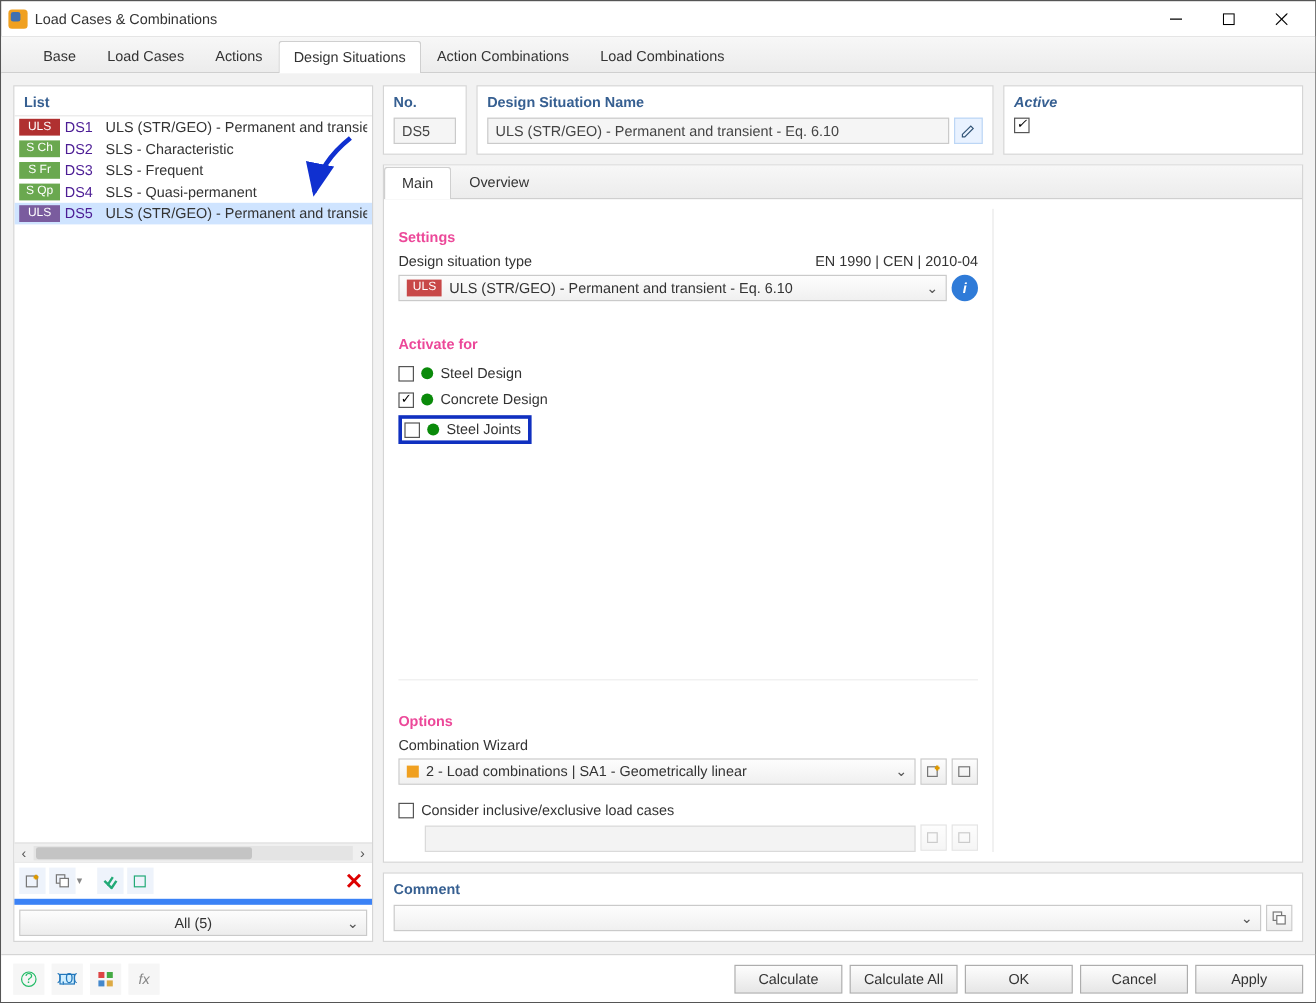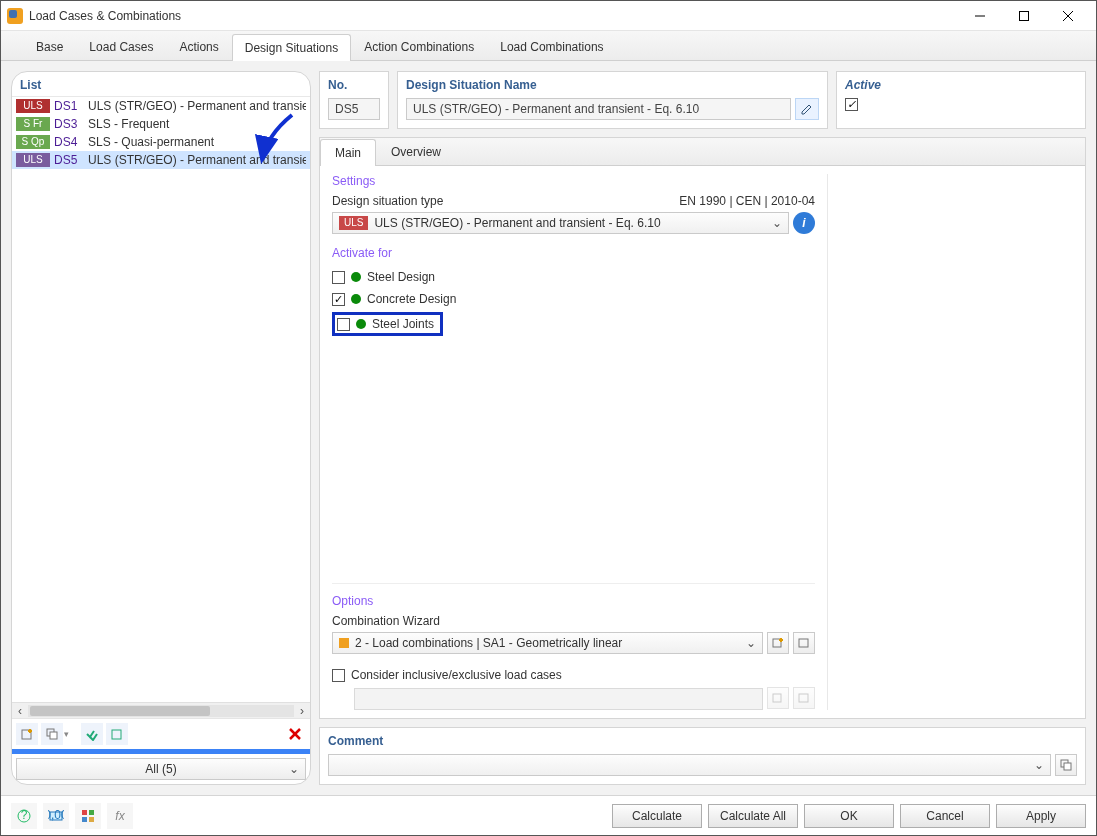--- a/index.html
+++ b/index.html
@@ -58,21 +58,21 @@
   .name-row .input-look{ flex:1;}
   .icon-btn{ width:24px; height:22px; border:1px solid #bcd6f5; background:#e9f2ff; display:flex; align-items:center; justify-content:center; cursor:pointer;}
 
   .inner-tabs{ display:flex; border-bottom:1px solid #cfcfcf; background:linear-gradient(#f7f7f7,#ececec);}
   .inner-tab{ padding:6px 14px; border:1px solid transparent; border-bottom:none; cursor:pointer;}
   .inner-tab.active{ background:#fff; border-color:#cfcfcf; border-top-left-radius:3px; border-top-right-radius:3px; position:relative; top:1px;}
 
   .content-row{ flex:1; display:flex; gap:8px;}
   .settings-col{ flex:1; background:#fff; border:1px solid #d5d5d5; padding:8px 10px; display:flex; flex-direction:column;}
   .spacer-col{ width:250px; background:#fff; border:1px solid #d5d5d5;}
-  .section-h{ color:#8b5cf6; font-weight:400; margin-bottom:6px;}
+  .section-h{ color:#ec4899; font-weight:700; margin-bottom:6px;margin-top:17px;}
   .label-row{ display:flex; align-items:center; margin-bottom:4px;}
   .label-row .lab{ flex:1;}
   .combo{ height:22px; border:1px solid #cacaca; background:linear-gradient(#fdfdfd,#f0f0f0); display:flex; align-items:center; padding:0 6px; position:relative; cursor:pointer;}
   .combo .chev{ position:absolute; right:6px; color:#555;}
   .dsit-row{ display:flex; gap:4px; margin-bottom:12px;}
   .dsit-row .combo{ flex:1;}
   .info-btn{ width:22px; height:22px; border-radius:50%; background:#2f7bd8; color:#fff; display:flex; align-items:center; justify-content:center; font-style:italic; font-weight:bold; cursor:pointer;}
   .badge-sm{ display:inline-block; padding:0 5px; color:#fff; background:#c84848; font-size:10px; margin-right:6px; line-height:14px;}
   .cb-row{ display:flex; align-items:center; gap:6px; height:22px;}
   .cb{ width:13px; height:13px; border:1px solid #555; display:flex; align-items:center; justify-content:center; background:#fff;}
@@ -137,27 +137,32 @@
     <div class="tab">Base</div>
     <div class="tab">Load Cases</div>
     <div class="tab">Actions</div>
     <div class="tab active">Design Situations</div>
     <div class="tab">Action Combinations</div>
     <div class="tab">Load Combinations</div>
   </div>
 
   <div class="body">
 
-    <div class="panel list-panel" style="position:relative;border-radius:16px;">
+    <div class="panel list-panel" style="position:relative;">
       <div class="list-header">List</div>
       <div class="list-body" id="list-body">
           <div class="list-row">
             <span class="badge uls">ULS</span>
             <span class="ds-id">DS1</span>
             <span class="ds-name">ULS (STR/GEO) - Permanent and transient - E</span>
+          </div>
+          <div class="list-row">
+            <span class="badge sch">S Ch</span>
+            <span class="ds-id">DS2</span>
+            <span class="ds-name">SLS - Characteristic</span>
           </div>
           <div class="list-row">
             <span class="badge sfr">S Fr</span>
             <span class="ds-id">DS3</span>
             <span class="ds-name">SLS - Frequent</span>
           </div>
           <div class="list-row">
             <span class="badge sqp">S Qp</span>
             <span class="ds-id">DS4</span>
             <span class="ds-name">SLS - Quasi-permanent</span>

